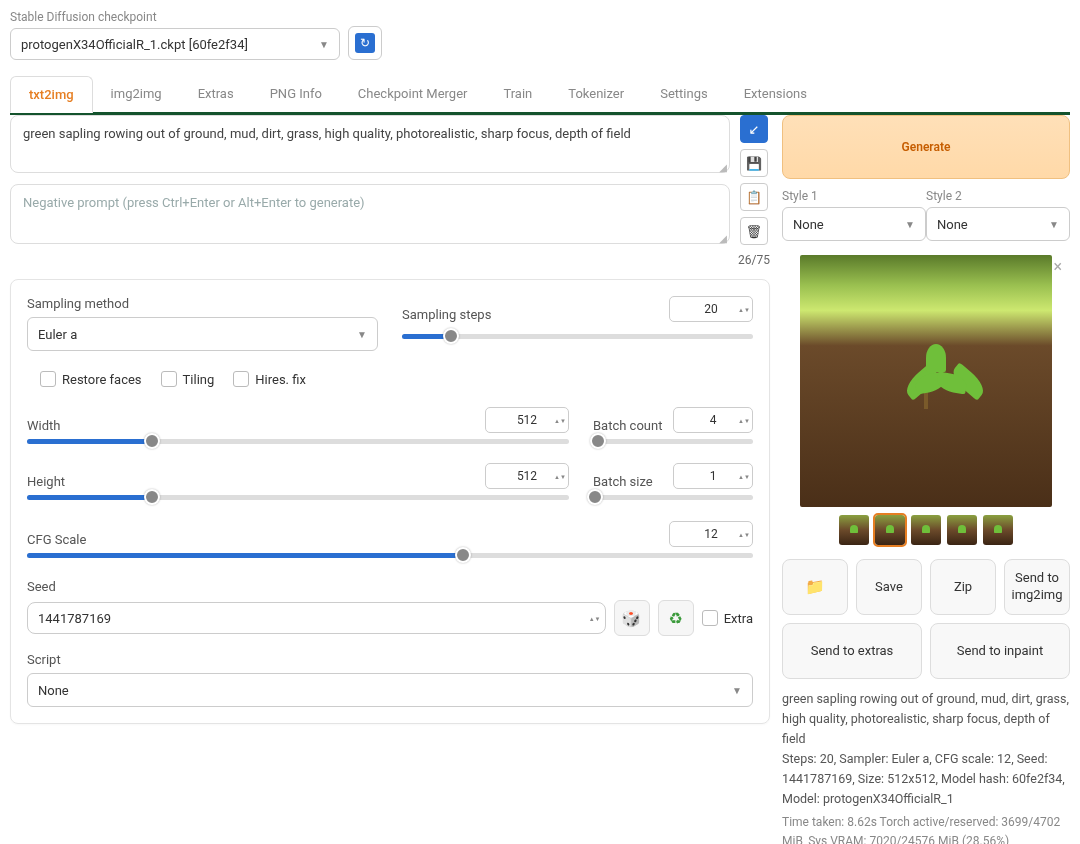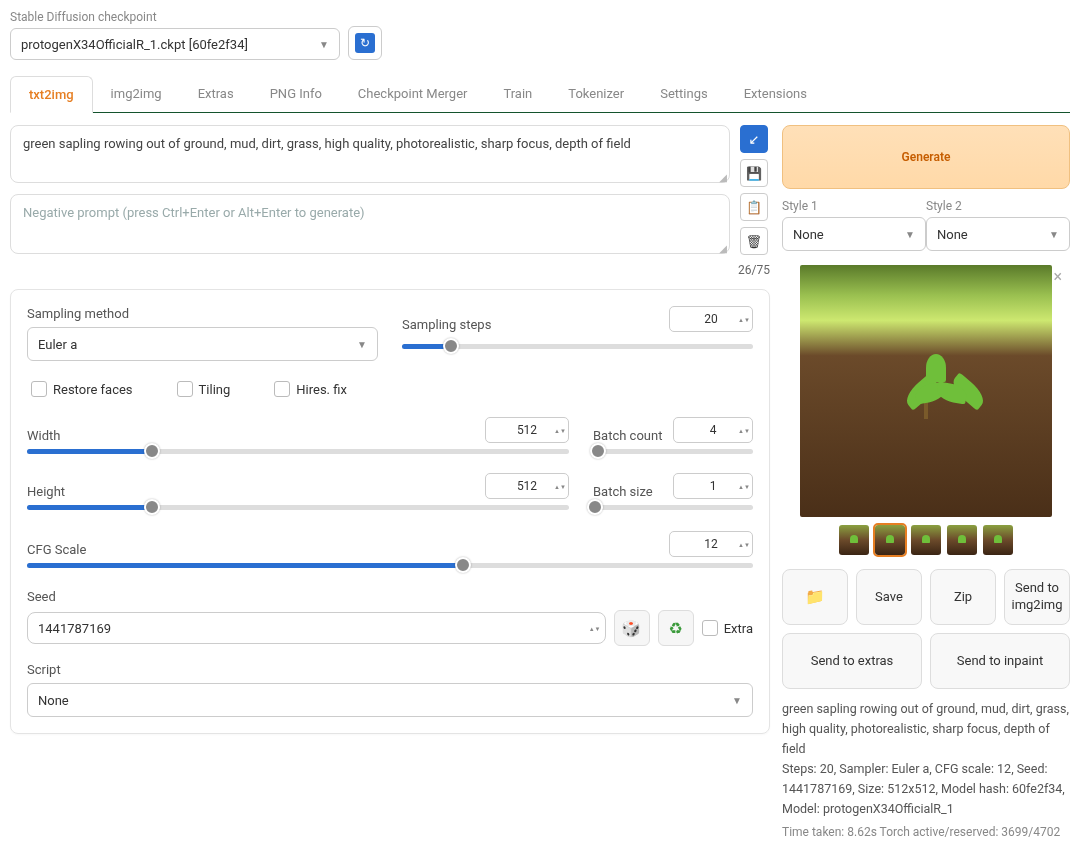--- a/index.html
+++ b/index.html
@@ -3,21 +3,21 @@
 <meta charset="utf-8">
 <style>
 *{box-sizing:border-box;margin:0;padding:0;font-family:-apple-system,BlinkMacSystemFont,"Segoe UI",Roboto,sans-serif}
 body{background:#fff;color:#333;font-size:13px;padding:10px 10px 20px}
 .top-row{display:flex;align-items:flex-end;gap:8px;margin-bottom:16px}
 .ckpt-wrap{display:flex;flex-direction:column;gap:4px}
 .ckpt-label{font-size:12px;color:#888}
 .ckpt-select{width:330px;height:32px;border:1px solid #ccc;border-radius:6px;padding:0 10px;display:flex;align-items:center;justify-content:space-between;background:#fff}
 .icon-btn{width:34px;height:34px;border:1px solid #ccc;border-radius:6px;display:flex;align-items:center;justify-content:center;background:#fff}
 .reload-icon{width:20px;height:20px;background:#2a6fd1;border-radius:3px;color:#fff;display:flex;align-items:center;justify-content:center;font-size:12px}
-.tabs{display:flex;border-bottom:1px solid #14532d;margin-bottom:12px}
+.tabs{display:flex;border-bottom:3px solid #14532d;}
 .tab{padding:10px 18px;color:#888;cursor:pointer}
 .tab.active{color:#e67e22;border:1px solid #ddd;border-bottom:1px solid #fff;border-radius:6px 6px 0 0;margin-bottom:-1px;font-weight:500}
 .main{display:flex;gap:12px}
 .left{flex:0 0 760px;display:flex;flex-direction:column;gap:12px}
 .right{flex:1;display:flex;flex-direction:column;gap:10px}
 .prompt-row{display:flex;gap:8px;align-items:flex-start}
 .prompts{flex:1;display:flex;flex-direction:column;gap:8px}
 .prompt-box{border:1px solid #ddd;border-radius:8px;padding:10px 12px;position:relative;min-height:58px;resize:none;font-family:inherit;font-size:13px;color:#444;width:100%}
 .prompt-box.neg{min-height:60px}
 .prompt-box::placeholder{color:#9aa}
@@ -35,21 +35,21 @@
 .row2{display:flex;gap:24px}
 .col{flex:1;display:flex;flex-direction:column;gap:6px}
 .lbl{font-size:13px;color:#555}
 .num-in{width:84px;height:26px;border:1px solid #ccc;border-radius:5px;text-align:center;font-size:12px;display:flex;align-items:center;justify-content:center;position:relative;background:#fff}
 .spin{position:absolute;right:4px;top:2px;bottom:2px;width:10px;display:flex;flex-direction:column;font-size:6px;color:#888;justify-content:space-around}
 .slider{position:relative;height:16px;display:flex;align-items:center}
 .track{height:5px;background:#ddd;border-radius:3px;width:100%;position:relative}
 .fill{position:absolute;height:5px;background:#2a6fd1;border-radius:3px;left:0}
 .thumb{position:absolute;width:16px;height:16px;background:#888;border-radius:50%;top:-6px;margin-left:-8px;border:2px solid #fff;box-shadow:0 0 2px rgba(0,0,0,0.3)}
 .label-num{display:flex;justify-content:space-between;align-items:flex-end}
-.checks{display:flex;gap:44px;margin:4px 4px}
+.checks{display:flex;gap:19px;margin:4px 13px}
 .chk{display:flex;align-items:center;gap:6px}
 .chkbox{width:16px;height:16px;border:1px solid #bbb;border-radius:3px}
 .seed-row{display:flex;gap:8px;align-items:center}
 .seed-in{flex:1;height:32px;border:1px solid #ccc;border-radius:8px;padding:0 10px;display:flex;align-items:center;position:relative}
 .sm-btn{width:36px;height:36px;border:1px solid #ddd;border-radius:6px;background:#f6f6f6;display:flex;align-items:center;justify-content:center;font-size:16px}
 .gallery{display:flex;flex-direction:column;align-items:center;gap:8px;padding:4px 0;position:relative}
 .main-img{width:252px;height:252px;background:linear-gradient(180deg,#5a7a2a 0%,#9ac050 12%,#cde870 22%,#6b4a2a 36%,#4a2f18 100%);border-radius:2px;position:relative;overflow:hidden}
 .close-x{position:absolute;right:8px;top:6px;color:#aaa;font-size:16px}
 .sprout{position:absolute;left:50%;top:44%;transform:translate(-50%,-30%)}
 .leaf{position:absolute;width:38px;height:18px;background:#6fbf3a;border-radius:60% 10% 60% 10%}

